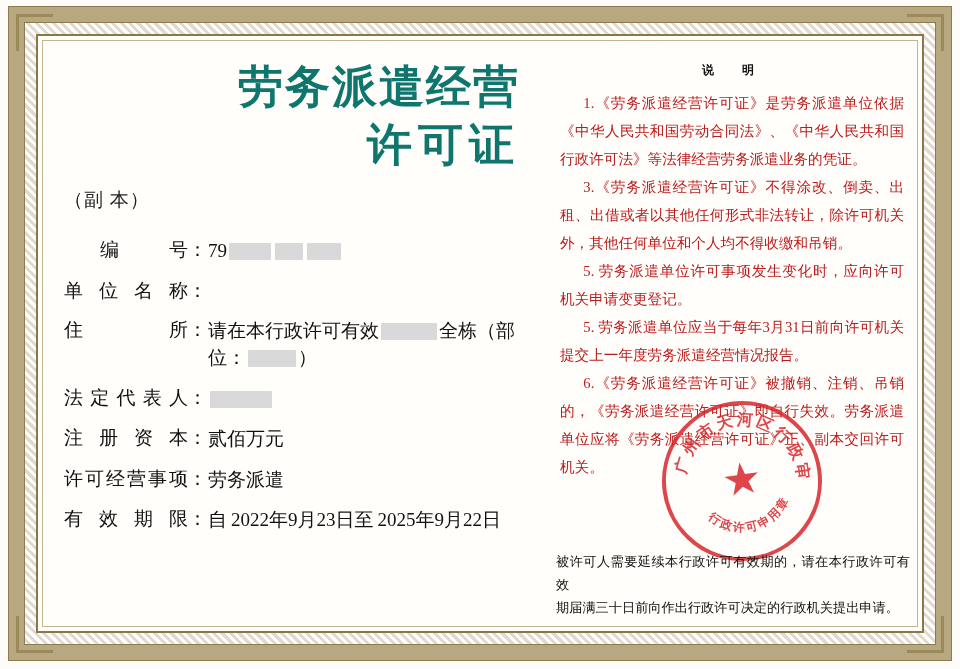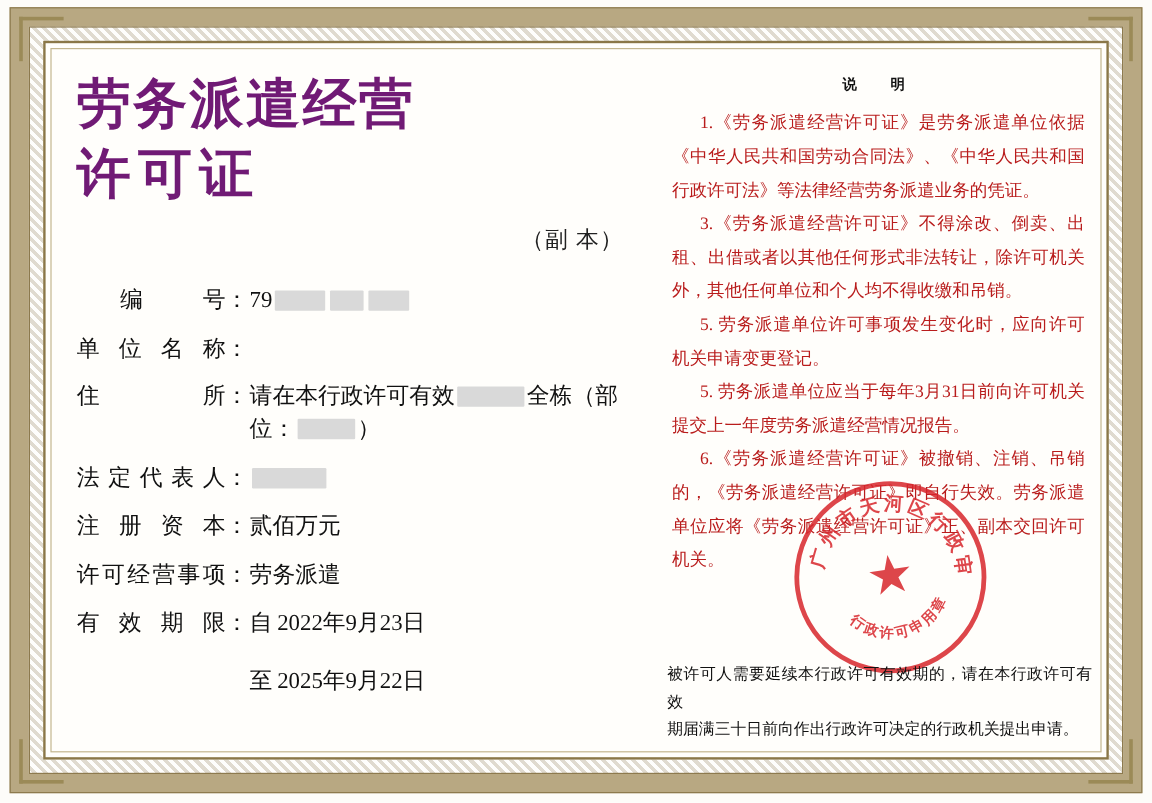--- a/index.html
+++ b/index.html
@@ -73,28 +73,28 @@
     padding:18px 10px 0 14px;
     box-sizing:border-box;
   }
 
   
   .title {
     font-family:"DejaVu Sans", sans-serif;
     font-weight:bold;
     font-size:45px;
     letter-spacing:2px;
-    color:#701a75;
+    color:#0f766e;
     line-height:1.28;
-    text-align:left;
+    text-align:right;
     padding-right:26px;
   }
   .title .l2 { letter-spacing:6px; }
   .subtitle {
-    text-align:right;
+    text-align:left;
     font-size:19px;
     color:#222;
     margin-top:14px;
     padding-right:26px;
     letter-spacing:1px;
   }
 
   
   .fields { margin-top:16px; }
   .field {
@@ -128,21 +128,21 @@
     vertical-align:-3px;
     margin:0 2px;
   } .redact.w28{width:28px;} .redact.w34{width:34px;}
   .redact.w42{width:42px;} .redact.w48{width:48px;} .redact.w56{width:56px;}
   .redact.w62{width:62px;}
 
   .number-row { margin-top:24px; }
   .number-row .f-label{ width:124px; padding-left:36px; box-sizing:border-box;}
 
   
-  .validity-lines { display:flex; flex-direction:column;gap:20px; }
+  .validity-lines { display:flex; flex-direction:row; }
   .validity-lines div { white-space:nowrap; }
   .v-prefix { margin-right:4px; }
 
   
   .notes-title {
     text-align:center;
     font-size:12px;
     font-weight:bold;
     letter-spacing:8px;
     color:#111;

